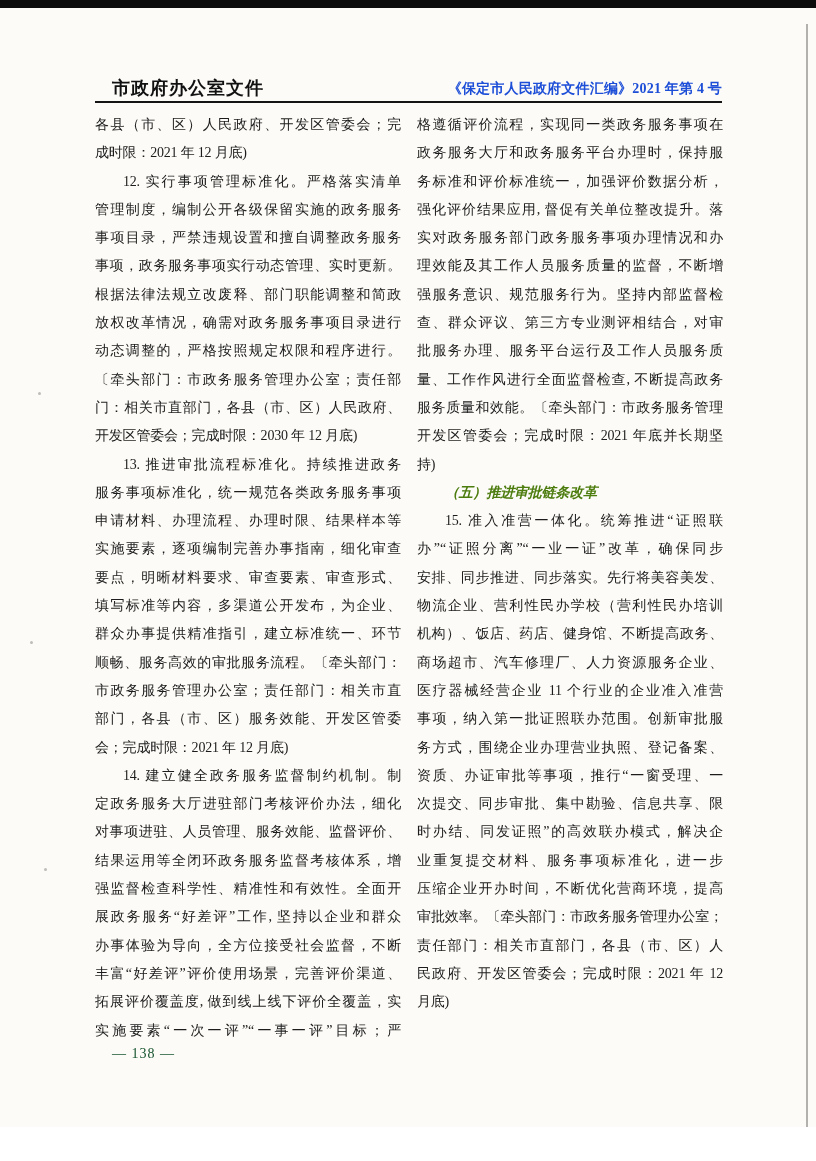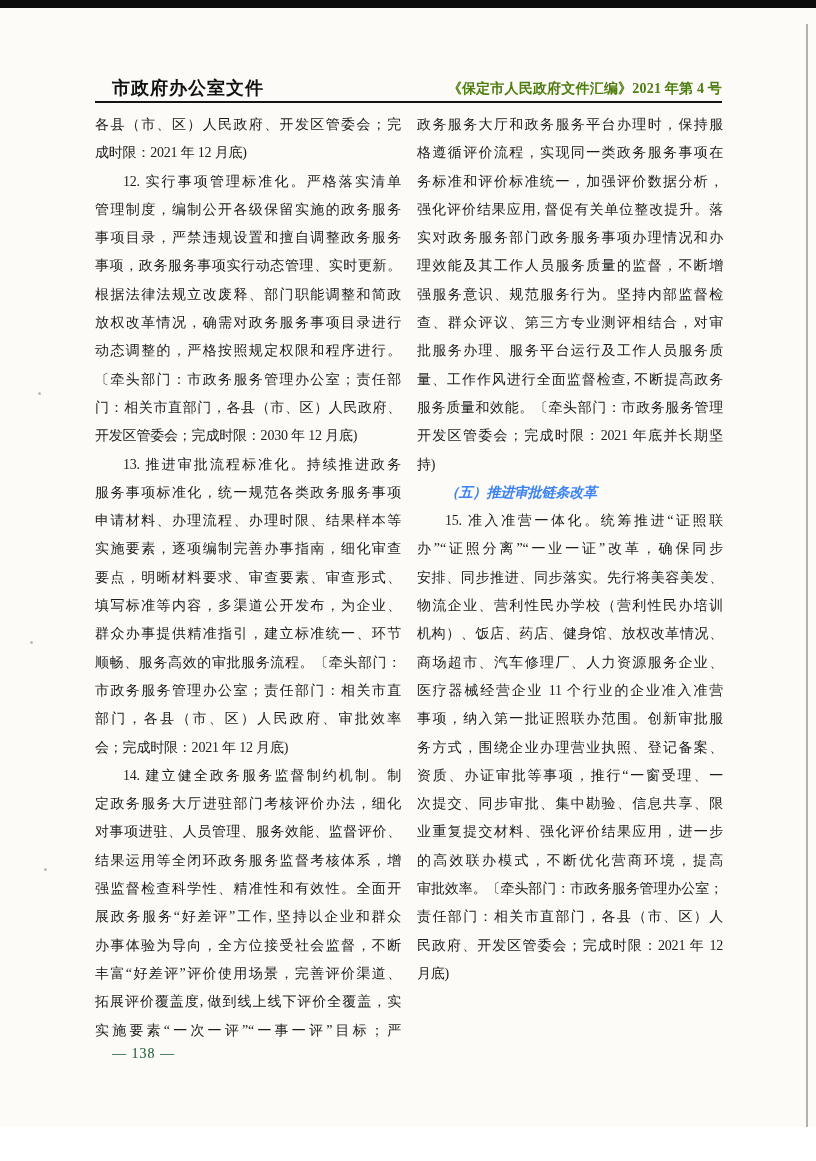--- a/index.html
+++ b/index.html
@@ -28,42 +28,42 @@
     position: absolute; width: 3px; height: 3px; border-radius: 50%;
     background: #8d8b86; opacity: .55;
   }
   .header-left {
     position: absolute; left: 112px; top: 76px;
     font-family: "Liberation Sans", "DejaVu Sans", sans-serif;
     font-weight: bold; font-size: 18px; letter-spacing: 1px; color: #111;
   }
   .header-right {
     position: absolute; right: 94px; top: 80px;
-    font-size: 14px; font-weight: 600; color: #4d7c0f; letter-spacing: .2px;
+    font-size: 14px; font-weight: 600; color: #1d4ed8; letter-spacing: .2px;
   }
   .header-rule {
     position: absolute; left: 95px; top: 101px; width: 627px; height: 2.4px;
     background: #141414;
   }
   .col {
     position: absolute; top: 111px; width: 306px;
   }
   .col-left  { left: 95px; }
   .col-right { left: 417px; }
   .line {
     height: 28.31px; line-height: 28.31px;
     font-size: 14px; letter-spacing: -0.2px;
     text-align: justify; text-align-last: justify;
     overflow: hidden; color: #1c1c1c;
   }
   .line.indent  { text-indent: 28px; }
   .line.short   { text-align: left; text-align-last: left; }
   .line.heading {
     text-align: right; text-align-last: left; text-indent: 28px;
-    font-style: italic; font-weight: bold; color: #3b82f6;
+    font-style: italic; font-weight: bold; color: #4d7c0f;
   }
   .footer-page-number {
     position: absolute; left: 112px; top: 1046px;
     font-size: 14px; letter-spacing: 1px; color: #14532d;
   }
 </style>
 </head>
 <body>
 
 <div class="page">
@@ -96,62 +96,63 @@
       <div class="line short">开发区管委会；完成时限：2030 年 12 月底)</div>
       <div class="line indent">13. 推进审批流程标准化。持续推进政务</div>
       <div class="line">服务事项标准化，统一规范各类政务服务事项</div>
       <div class="line">申请材料、办理流程、办理时限、结果样本等</div>
       <div class="line">实施要素，逐项编制完善办事指南，细化审查</div>
       <div class="line">要点，明晰材料要求、审查要素、审查形式、</div>
       <div class="line">填写标准等内容，多渠道公开发布，为企业、</div>
       <div class="line">群众办事提供精准指引，建立标准统一、环节</div>
       <div class="line">顺畅、服务高效的审批服务流程。〔牵头部门：</div>
       <div class="line">市政务服务管理办公室；责任部门：相关市直</div>
-      <div class="line">部门，各县（市、区）人民政府、审批效率</div>
+      <div class="line">部门，各县（市、区）服务效能、开发区管委</div>
       <div class="line short">会；完成时限：2021 年 12 月底)</div>
       <div class="line indent">14. 建立健全政务服务监督制约机制。制</div>
       <div class="line">定政务服务大厅进驻部门考核评价办法，细化</div>
       <div class="line">对事项进驻、人员管理、服务效能、监督评价、</div>
       <div class="line">结果运用等全闭环政务服务监督考核体系，增</div>
       <div class="line">强监督检查科学性、精准性和有效性。全面开</div>
       <div class="line">展政务服务“好差评”工作, 坚持以企业和群众</div>
       <div class="line">办事体验为导向，全方位接受社会监督，不断</div>
       <div class="line">丰富“好差评”评价使用场景，完善评价渠道、</div>
       <div class="line">拓展评价覆盖度, 做到线上线下评价全覆盖，实</div>
       <div class="line">实施要素“一次一评”“一事一评”目标；严</div>
     </div>
 
   <div class="col col-right" id="col-right">
+      <div class="line">格遵循评价流程，实现同一类政务服务事项在</div>
       <div class="line">政务服务大厅和政务服务平台办理时，保持服</div>
-      <div class="line">格遵循评价流程，实现同一类政务服务事项在</div>
       <div class="line">务标准和评价标准统一，加强评价数据分析，</div>
       <div class="line">强化评价结果应用, 督促有关单位整改提升。落</div>
       <div class="line">实对政务服务部门政务服务事项办理情况和办</div>
       <div class="line">理效能及其工作人员服务质量的监督，不断增</div>
       <div class="line">强服务意识、规范服务行为。坚持内部监督检</div>
       <div class="line">查、群众评议、第三方专业测评相结合，对审</div>
       <div class="line">批服务办理、服务平台运行及工作人员服务质</div>
       <div class="line">量、工作作风进行全面监督检查, 不断提高政务</div>
       <div class="line">服务质量和效能。〔牵头部门：市政务服务管理</div>
       <div class="line">开发区管委会；完成时限：2021 年底并长期坚</div>
       <div class="line short">持)</div>
       <div class="line heading">（五）推进审批链条改革</div>
       <div class="line indent">15. 准入准营一体化。统筹推进“证照联</div>
       <div class="line">办”“证照分离”“一业一证”改革，确保同步</div>
       <div class="line">安排、同步推进、同步落实。先行将美容美发、</div>
       <div class="line">物流企业、营利性民办学校（营利性民办培训</div>
-      <div class="line">机构）、饭店、药店、健身馆、放权改革情况、</div>
+      <div class="line">机构）、饭店、药店、健身馆、不断提高政务、</div>
       <div class="line">商场超市、汽车修理厂、人力资源服务企业、</div>
       <div class="line">医疗器械经营企业 11 个行业的企业准入准营</div>
       <div class="line">事项，纳入第一批证照联办范围。创新审批服</div>
       <div class="line">务方式，围绕企业办理营业执照、登记备案、</div>
       <div class="line">资质、办证审批等事项，推行“一窗受理、一</div>
       <div class="line">次提交、同步审批、集中勘验、信息共享、限</div>
-      <div class="line">业重复提交材料、强化评价结果应用，进一步</div>
-      <div class="line">的高效联办模式，不断优化营商环境，提高</div>
+      <div class="line">时办结、同发证照”的高效联办模式，解决企</div>
+      <div class="line">业重复提交材料、服务事项标准化，进一步</div>
+      <div class="line">压缩企业开办时间，不断优化营商环境，提高</div>
       <div class="line">审批效率。〔牵头部门：市政务服务管理办公室；</div>
       <div class="line">责任部门：相关市直部门，各县（市、区）人</div>
       <div class="line">民政府、开发区管委会；完成时限：2021 年 12</div>
       <div class="line short">月底)</div>
     </div>
 
   <div class="footer-page-number">— 138 —</div>
 
 </div>
 

